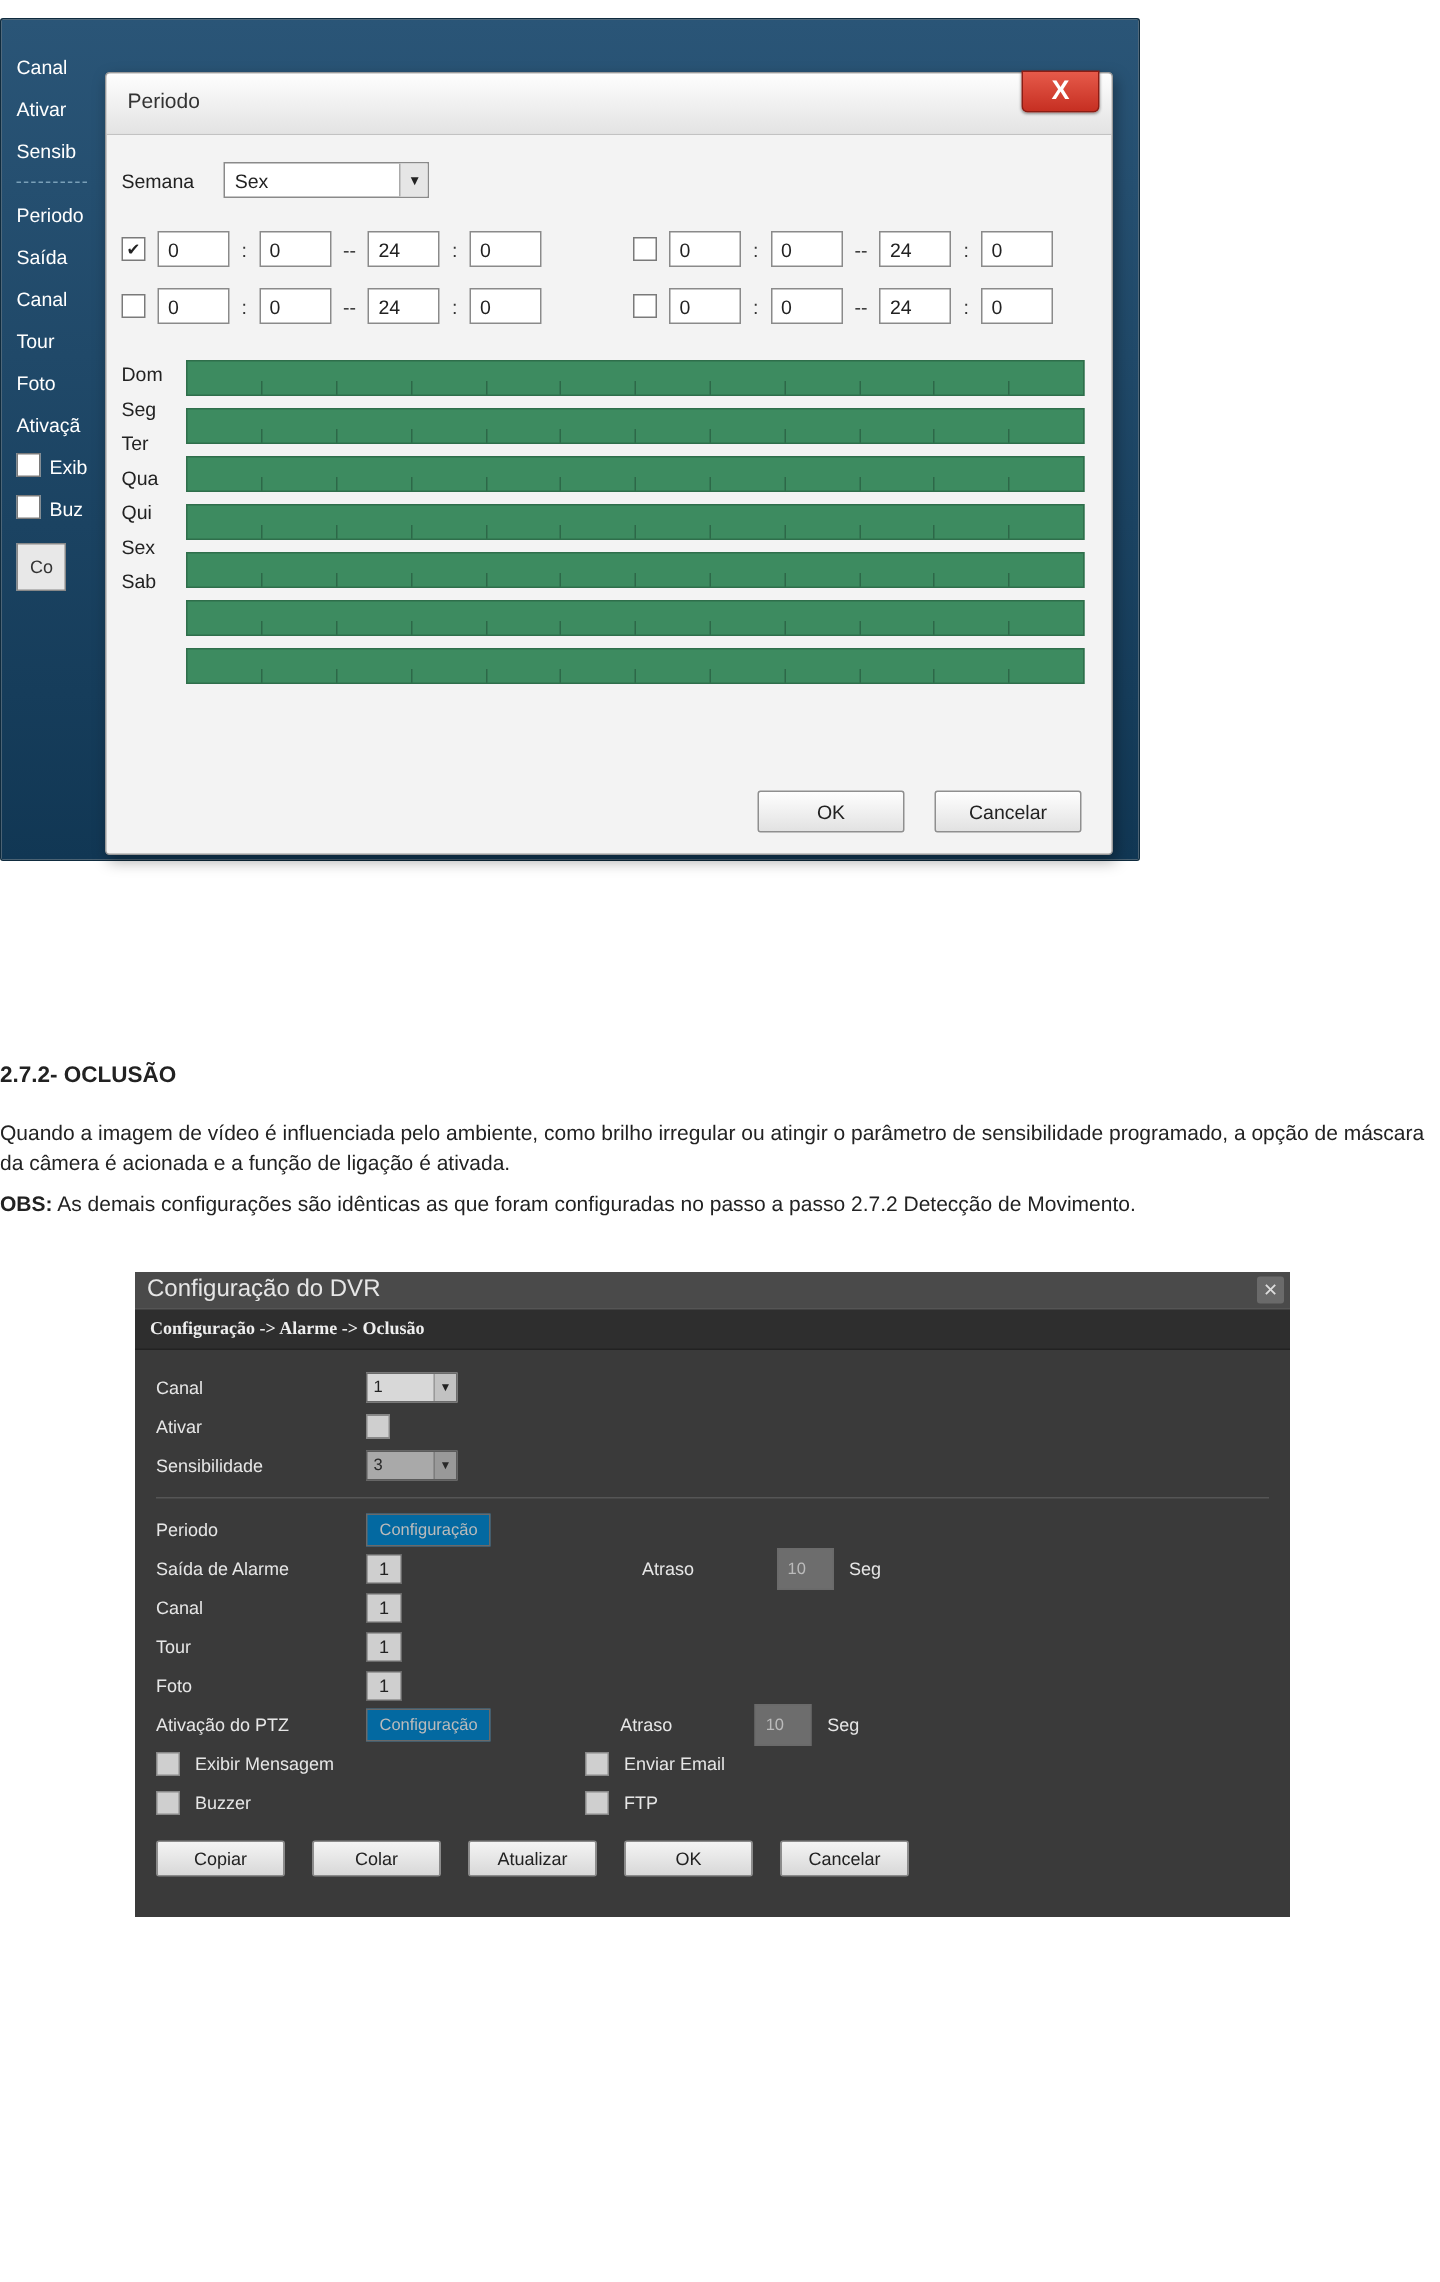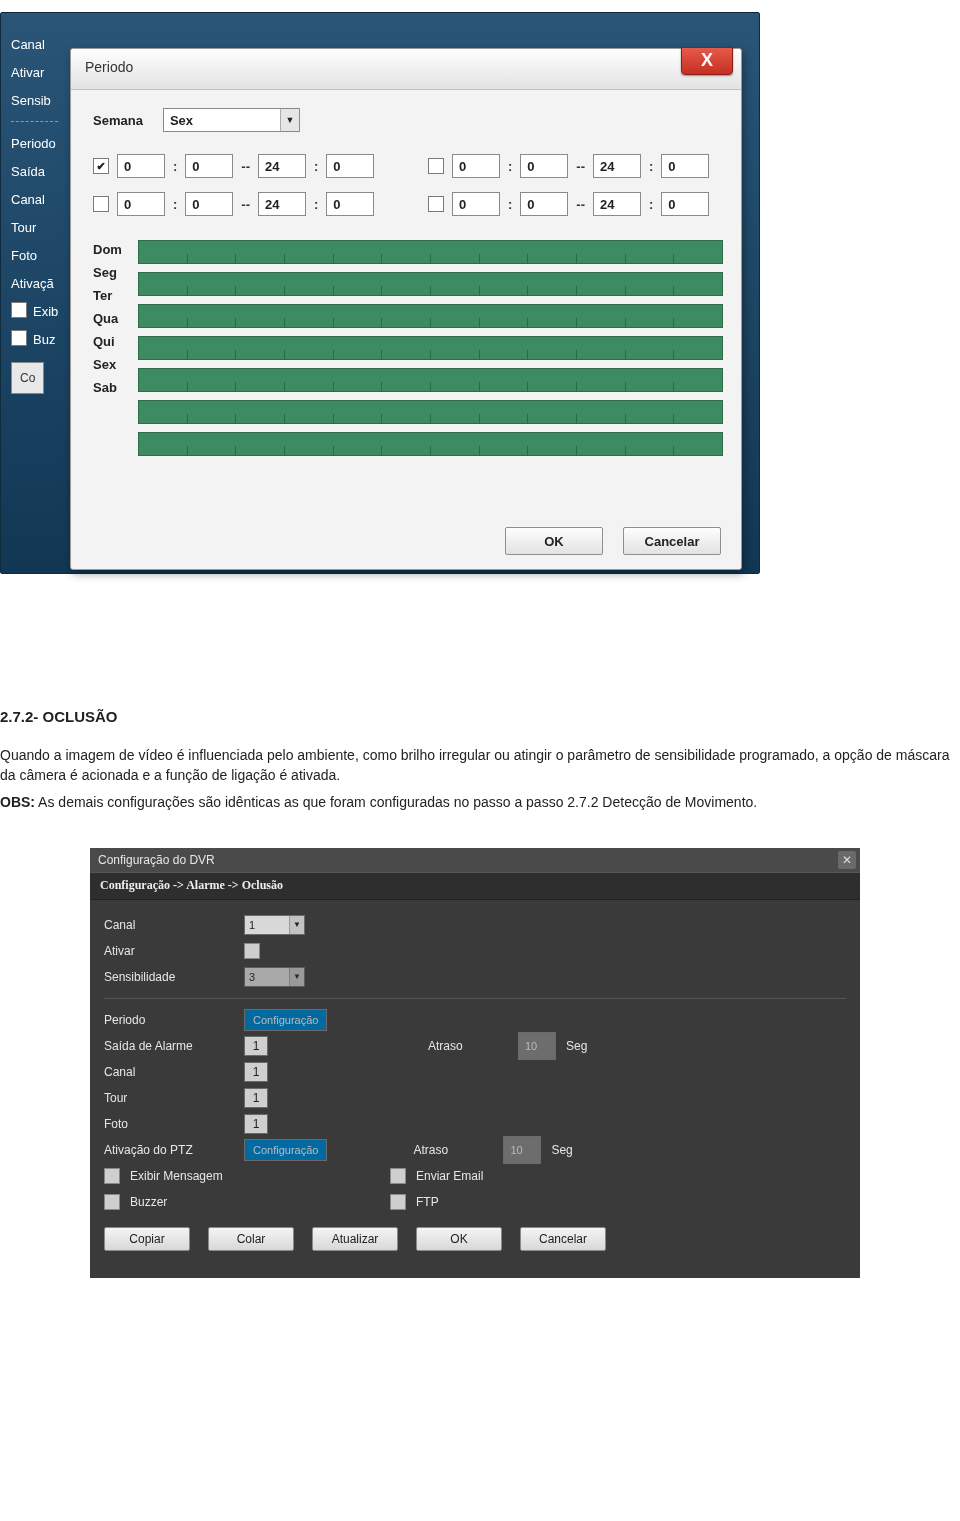--- a/index.html
+++ b/index.html
@@ -9,21 +9,21 @@
   .bg-window{position:absolute;left:0;top:12px;width:758px;height:560px;
     background:linear-gradient(#2a5577,#113754);border:1px solid #0f2b3e;border-radius:2px;}
   .bg-window .bg-left{position:absolute;left:10px;top:18px;color:#fff;font-size:13px;line-height:28px;}
   .bg-window .bg-left .sep{border-top:1px dashed #7aa0b8;margin:6px 0 8px 0;}
   .bg-window .tick{display:inline-block;width:14px;height:14px;background:#fff;border:1px solid #7a7a7a;margin-right:6px;vertical-align:-2px;}
   
   .dlg{position:absolute;left:70px;top:48px;width:670px;height:520px;background:#f3f3f3;border:1px solid #9a9a9a;border-radius:3px;box-shadow:2px 4px 10px rgba(0,0,0,.35);}
   .dlg-titlebar{height:40px;background:linear-gradient(#fefefe,#e3e3e3);border-bottom:1px solid #c2c2c2;position:relative;border-radius:3px 3px 0 0;}
   .dlg-title{position:absolute;left:14px;top:10px;font-size:14px;color:#333;}
   .dlg-close{position:absolute;right:8px;top:-2px;width:50px;height:26px;background:linear-gradient(#e65a4a,#c62f22);border:1px solid #8c1d14;border-radius:0 0 4px 4px;color:#fff;font-weight:bold;text-align:center;line-height:24px;font-size:18px;box-shadow:0 1px 2px rgba(0,0,0,.4);}
-  .dlg-body{padding:18px 18px 12px 22px;font-size:13px;color:#222;font-weight:bold;}
+  .dlg-body{padding:18px 18px 12px 10px;font-size:13px;color:#222;}
   .row-semana{display:flex;align-items:center;gap:20px;margin-bottom:22px;}
   .combo{display:inline-flex;align-items:center;border:1px solid #8a8a8a;background:#fff;height:22px;}
   .combo .val{padding:0 10px 0 6px;min-width:100px;font-size:13px;}
   .combo .arrow{width:18px;height:22px;background:#e6e6e6;border-left:1px solid #aaa;display:flex;align-items:center;justify-content:center;font-size:9px;}
   .time-rows{display:grid;grid-template-columns:1fr 1fr;gap:14px 40px;margin-bottom:24px;}
   .time-row{display:flex;align-items:center;gap:8px;font-size:13px;}
   .chk{width:14px;height:14px;border:1px solid #7a7a7a;background:#fff;display:inline-flex;align-items:center;justify-content:center;font-size:11px;}
   .num{width:40px;height:22px;border:1px solid #8a8a8a;background:#fff;padding:0 0 0 6px;display:inline-flex;align-items:center;font-size:13px;}
   .sep-col{color:#333;}
   .schedule{display:flex;gap:16px;}
@@ -37,21 +37,21 @@
   .dlg-btn{min-width:96px;height:26px;background:linear-gradient(#fefefe,#e2e2e2);border:1px solid #8f8f8f;border-radius:2px;font-size:13px;display:flex;align-items:center;justify-content:center;}
 
   
   .doc{padding:8px 0 30px 0;max-width:960px;}
   .doc h3{font-size:15px;font-weight:bold;margin:0 0 20px 0;}
   .doc p{font-size:14px;margin:0 0 6px 0;line-height:1.45;}
   .doc b{font-weight:bold;}
 
   
   .shot2{width:770px;height:430px;background:#3a3a3a;position:relative;font-size:12px;color:#e6e6e6;margin-left:90px;}
-  .s2-title{background:#4a4a4a;height:24px;display:flex;align-items:center;padding:0 8px;font-size:12px;}
+  .s2-title{background:#4a4a4a;height:24px;display:flex;align-items:center;padding:0 8px;font-size:16px;}
   .s2-close{position:absolute;right:4px;top:3px;width:18px;height:18px;background:#6a6a6a;color:#ddd;display:flex;align-items:center;justify-content:center;font-size:12px;border-radius:2px;}
   .s2-path{background:#2e2e2e;height:26px;display:flex;align-items:center;padding:0 10px;font-weight:bold;color:#eee;border-top:1px solid #555;border-bottom:1px solid #222;font-family:Liberation Serif, serif;}
   .s2-body{padding:12px 14px;}
   .s2-row{display:flex;align-items:center;height:26px;gap:10px;}
   .s2-lbl{width:130px;}
   .s2-combo{display:inline-flex;align-items:center;border:1px solid #6a6a6a;background:#d8d8d8;color:#222;height:18px;font-size:11px;}
   .s2-combo .v{min-width:36px;padding:0 4px;}
   .s2-combo .ar{width:14px;height:18px;background:#c2c2c2;border-left:1px solid #9a9a9a;display:flex;align-items:center;justify-content:center;font-size:8px;}
   .s2-chk{width:14px;height:14px;border:1px solid #888;background:#cfcfcf;}
   .s2-disabled-btn{display:inline-flex;align-items:center;justify-content:center;border:1px solid #6a6a6a;background:#0369a1;color:#bbb;height:20px;padding:0 8px;font-size:11px;}

